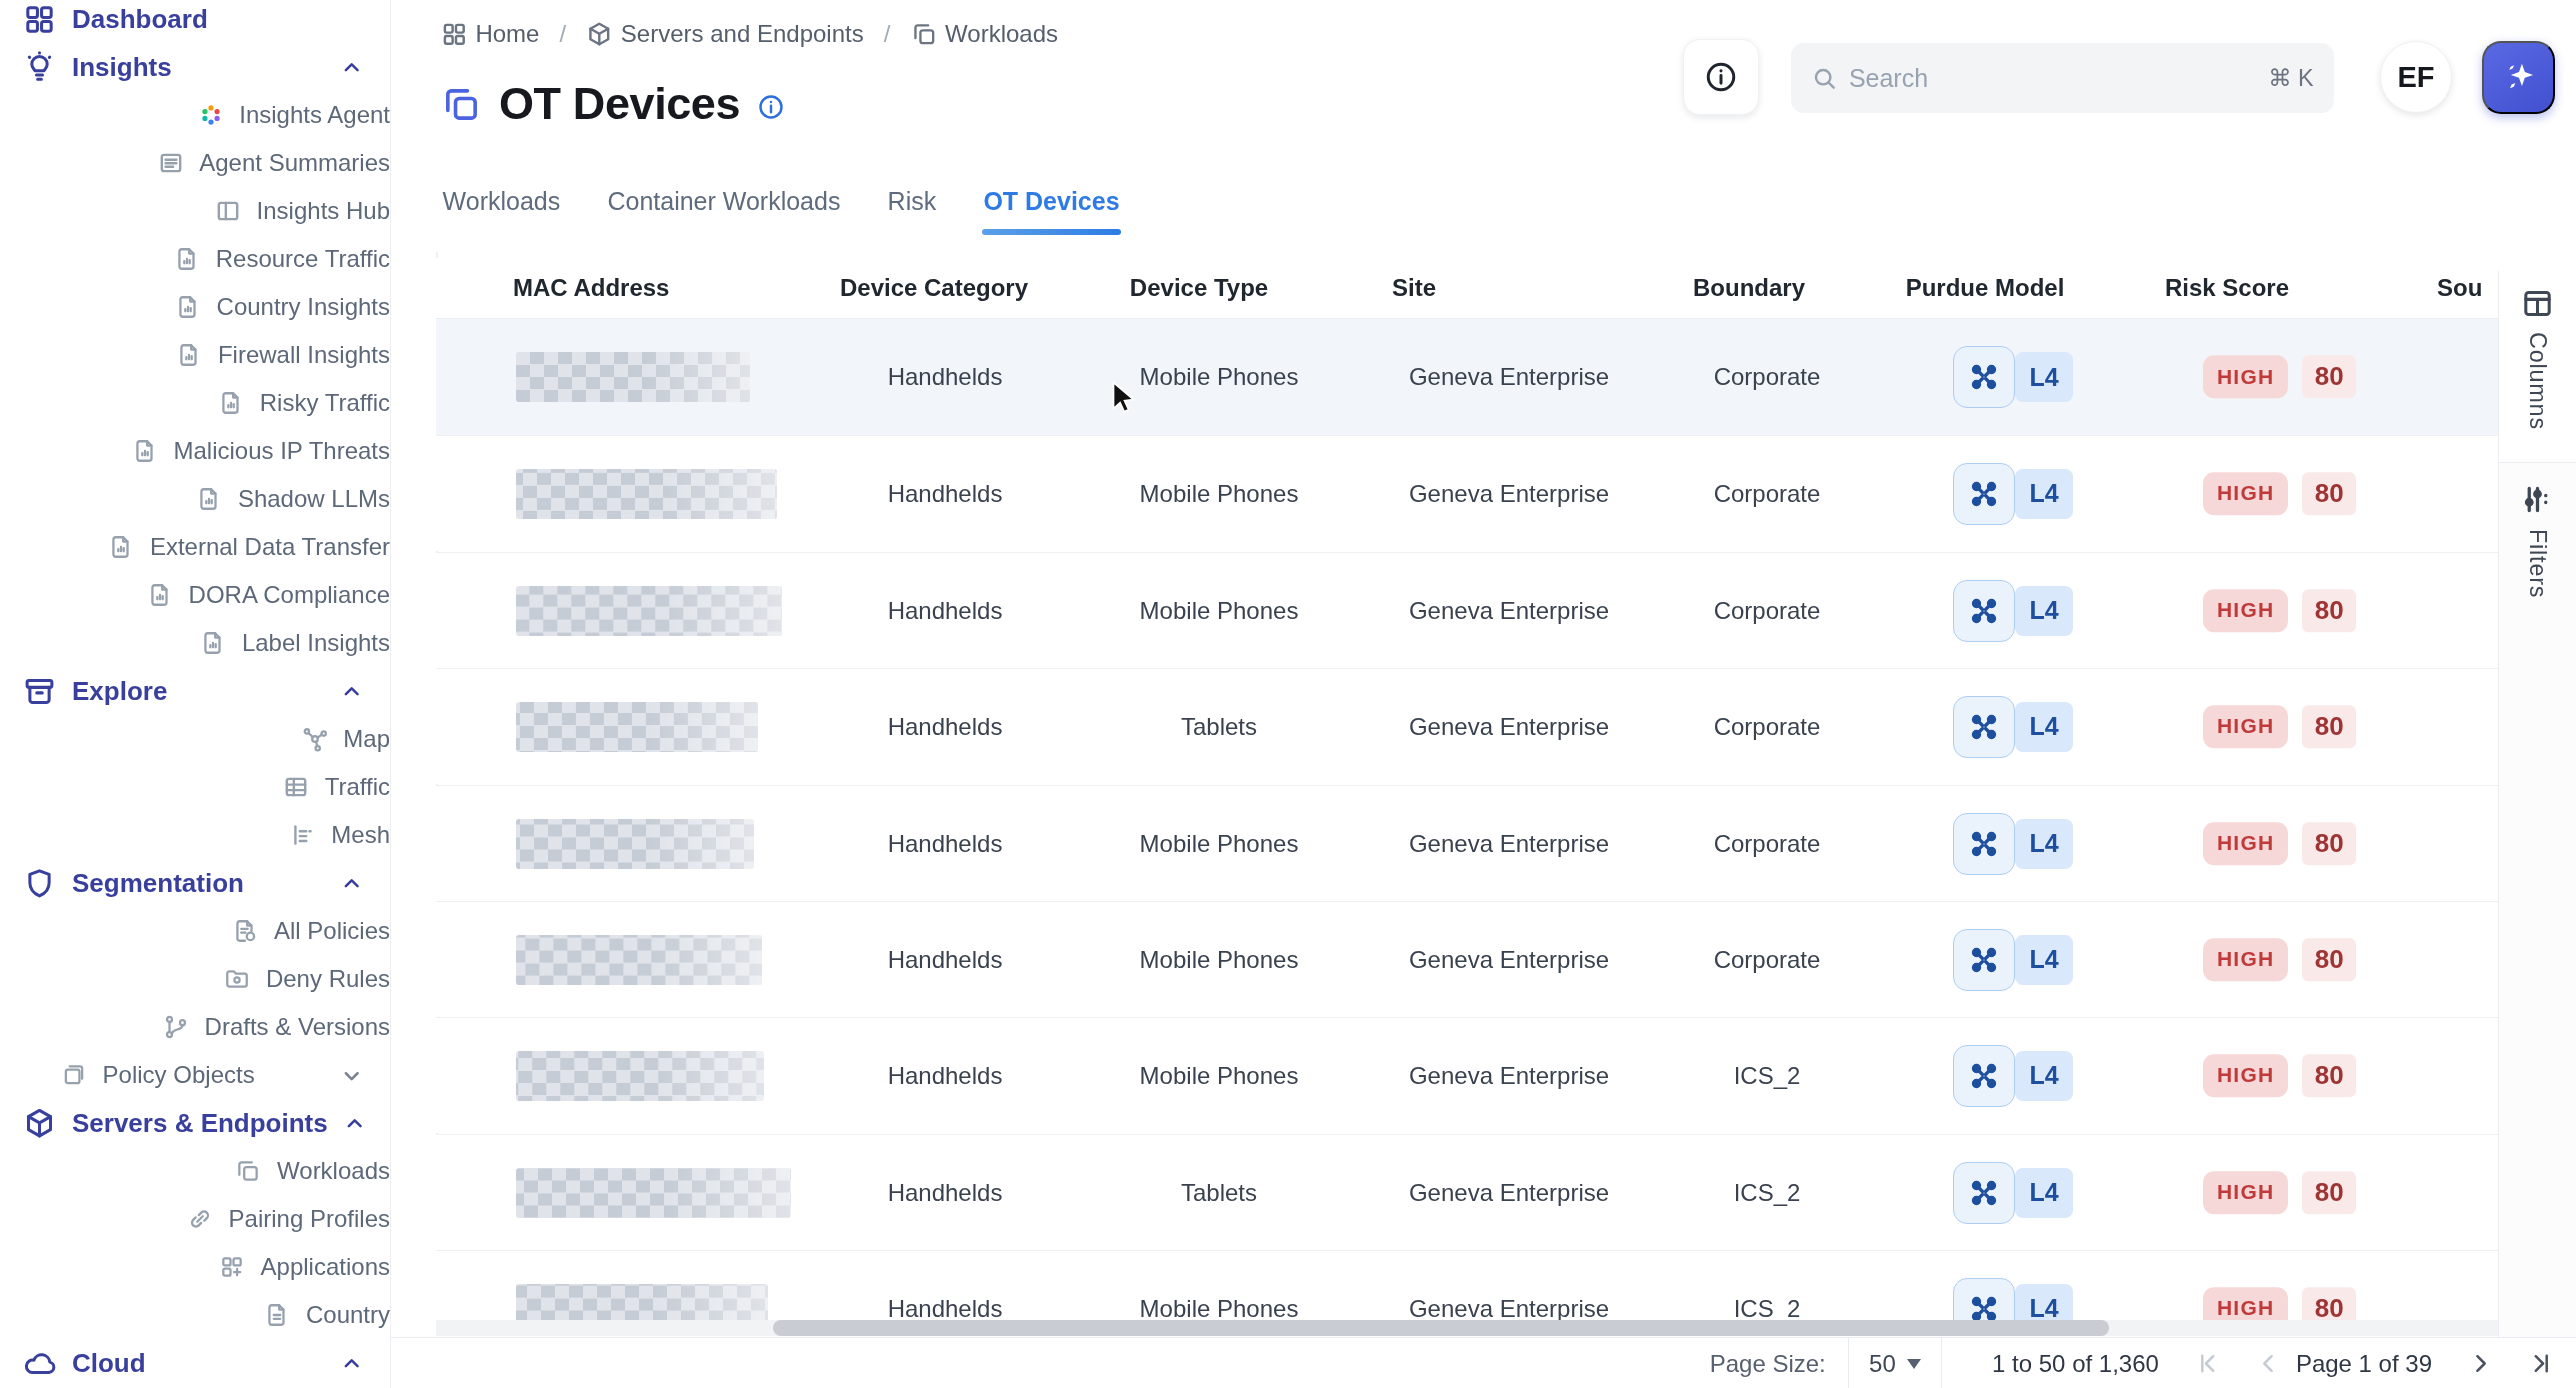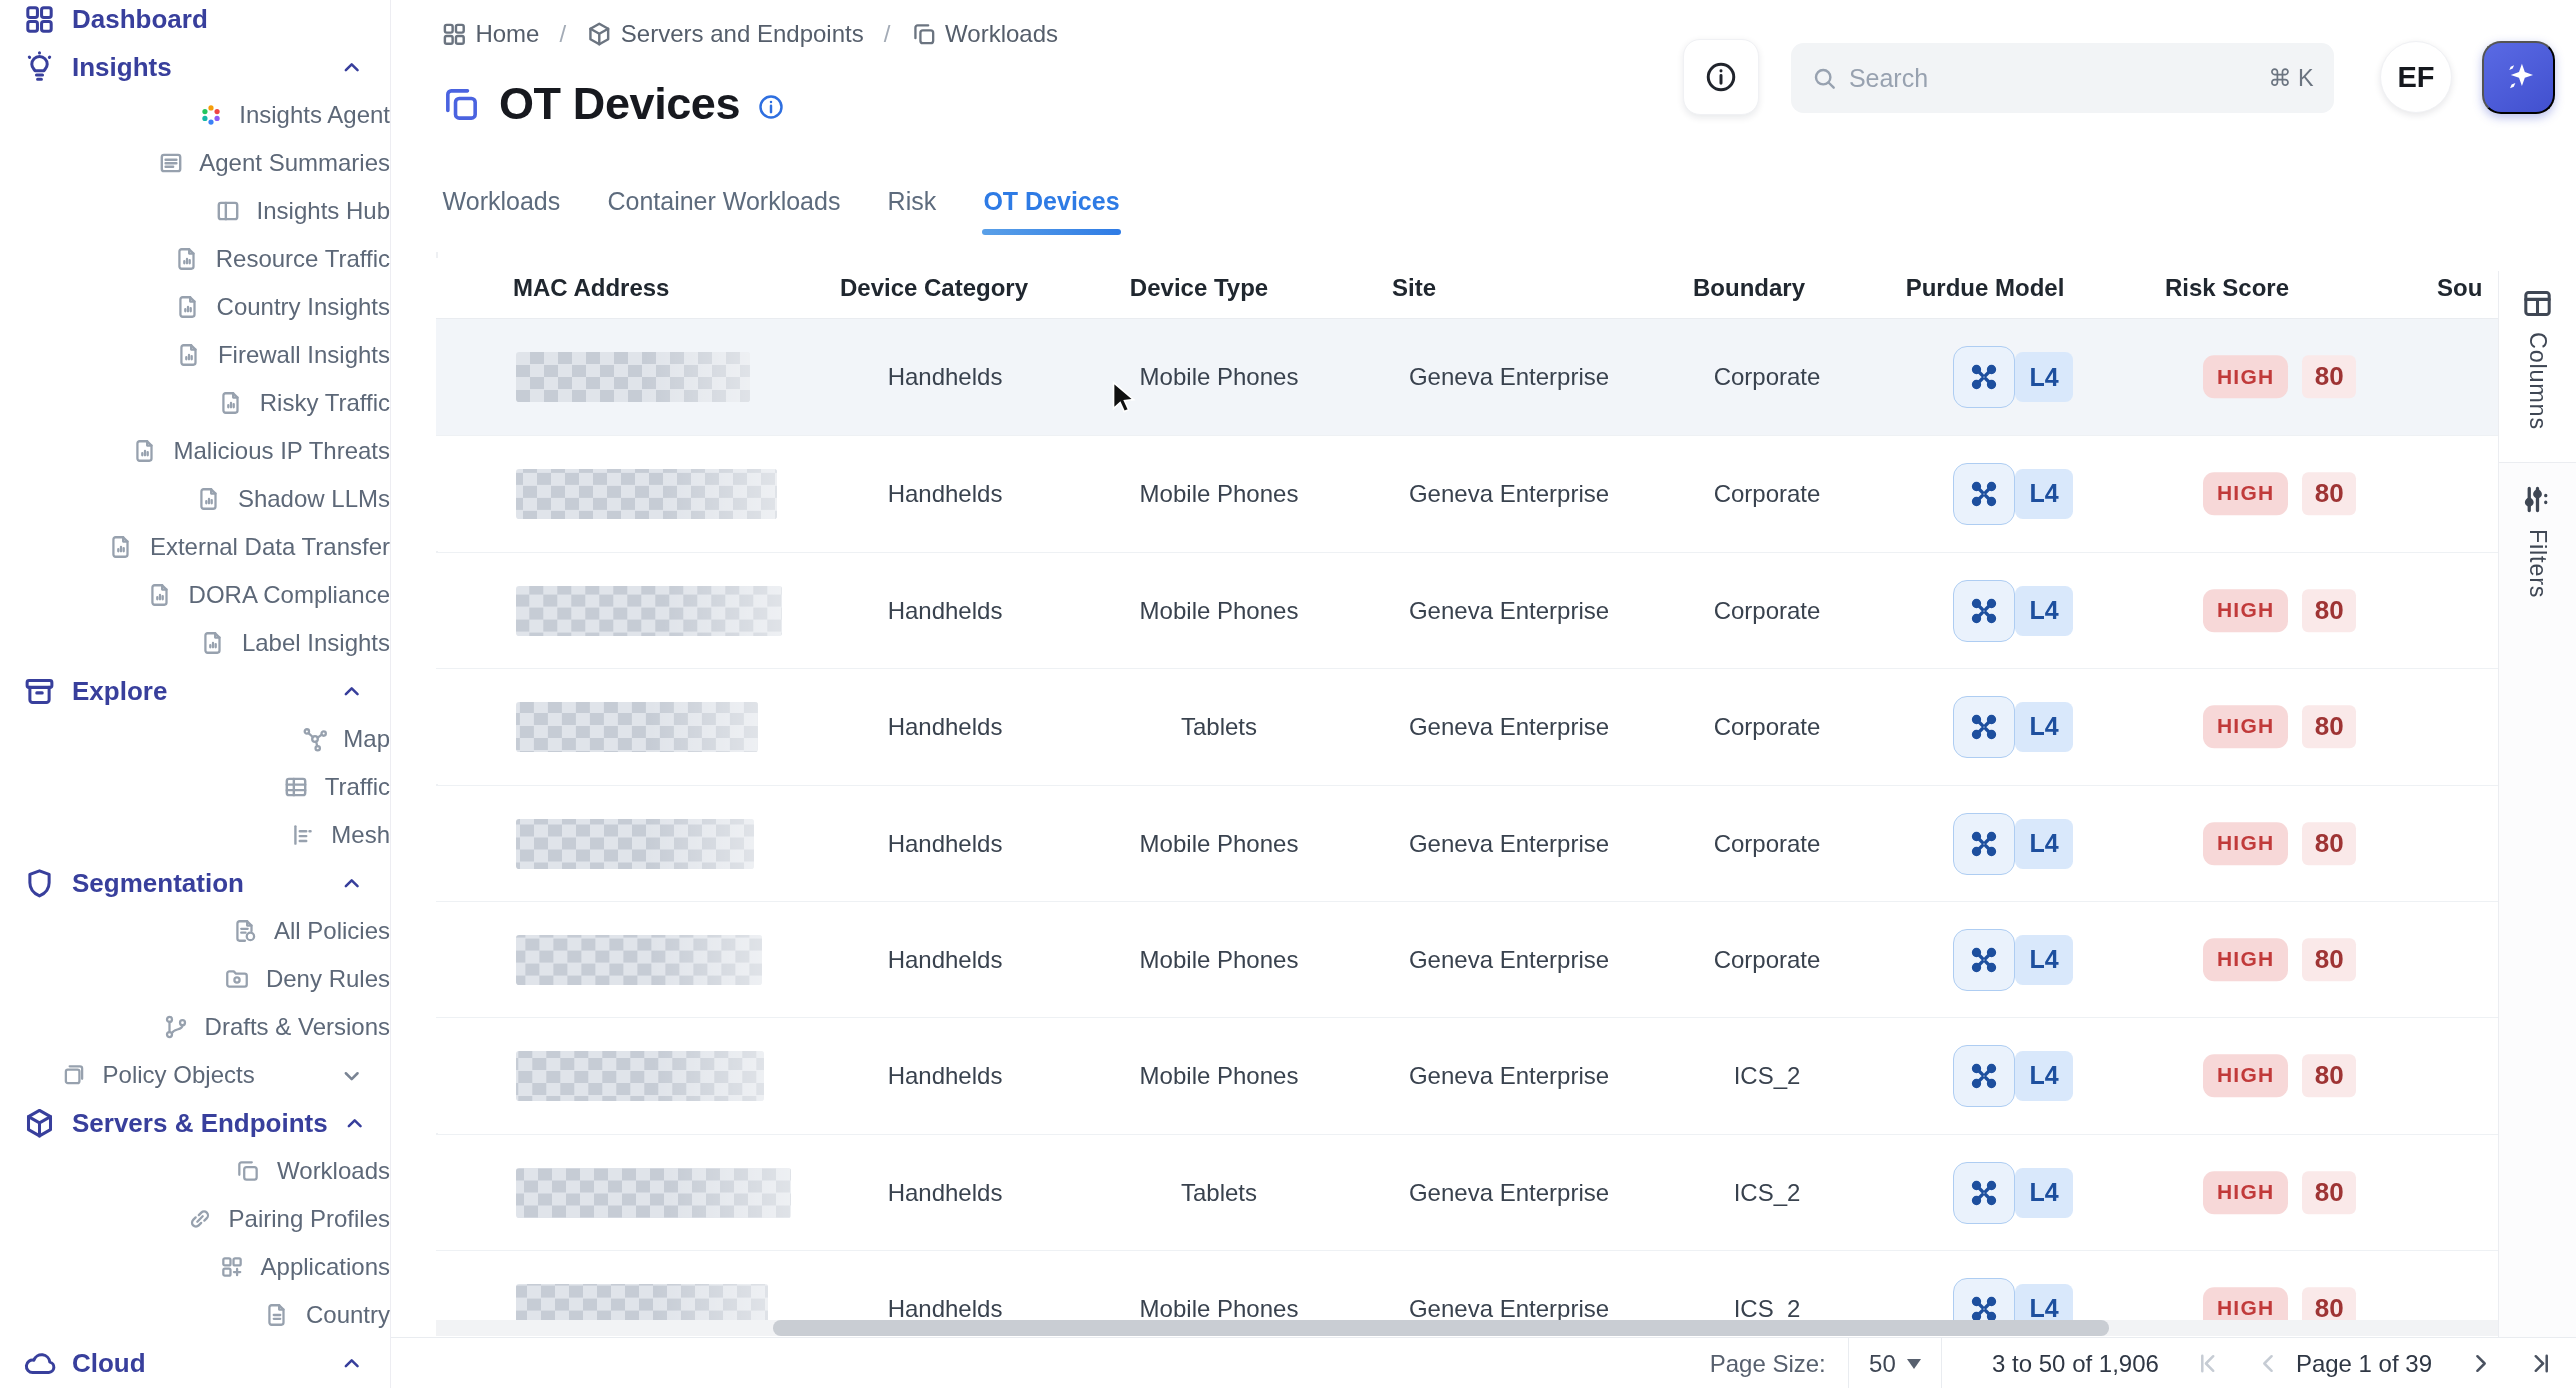--- a/index.html
+++ b/index.html
@@ -776,21 +776,21 @@
       <span class="vlabel">Filters</span>
     </div>
   </aside>
 
   <div class="footer">
     <span class="ps-label">Page Size:</span>
     <span class="ps-box">
       <span>50</span>
       <span class="caret"></span>
     </span>
-    <span class="range">3 to 50 of 1,906</span>
+    <span class="range">1 to 50 of 1,360</span>
     <span class="pg-btn disabled">
       <svg viewBox="0 0 32 32" width="25" height="25">
           <use href="#i-pgfirst"></use>
         </svg>
     </span>
     <span class="pg-btn disabled">
       <svg viewBox="0 0 32 32" width="25" height="25">
           <use href="#i-pgprev"></use>
         </svg>
     </span>

